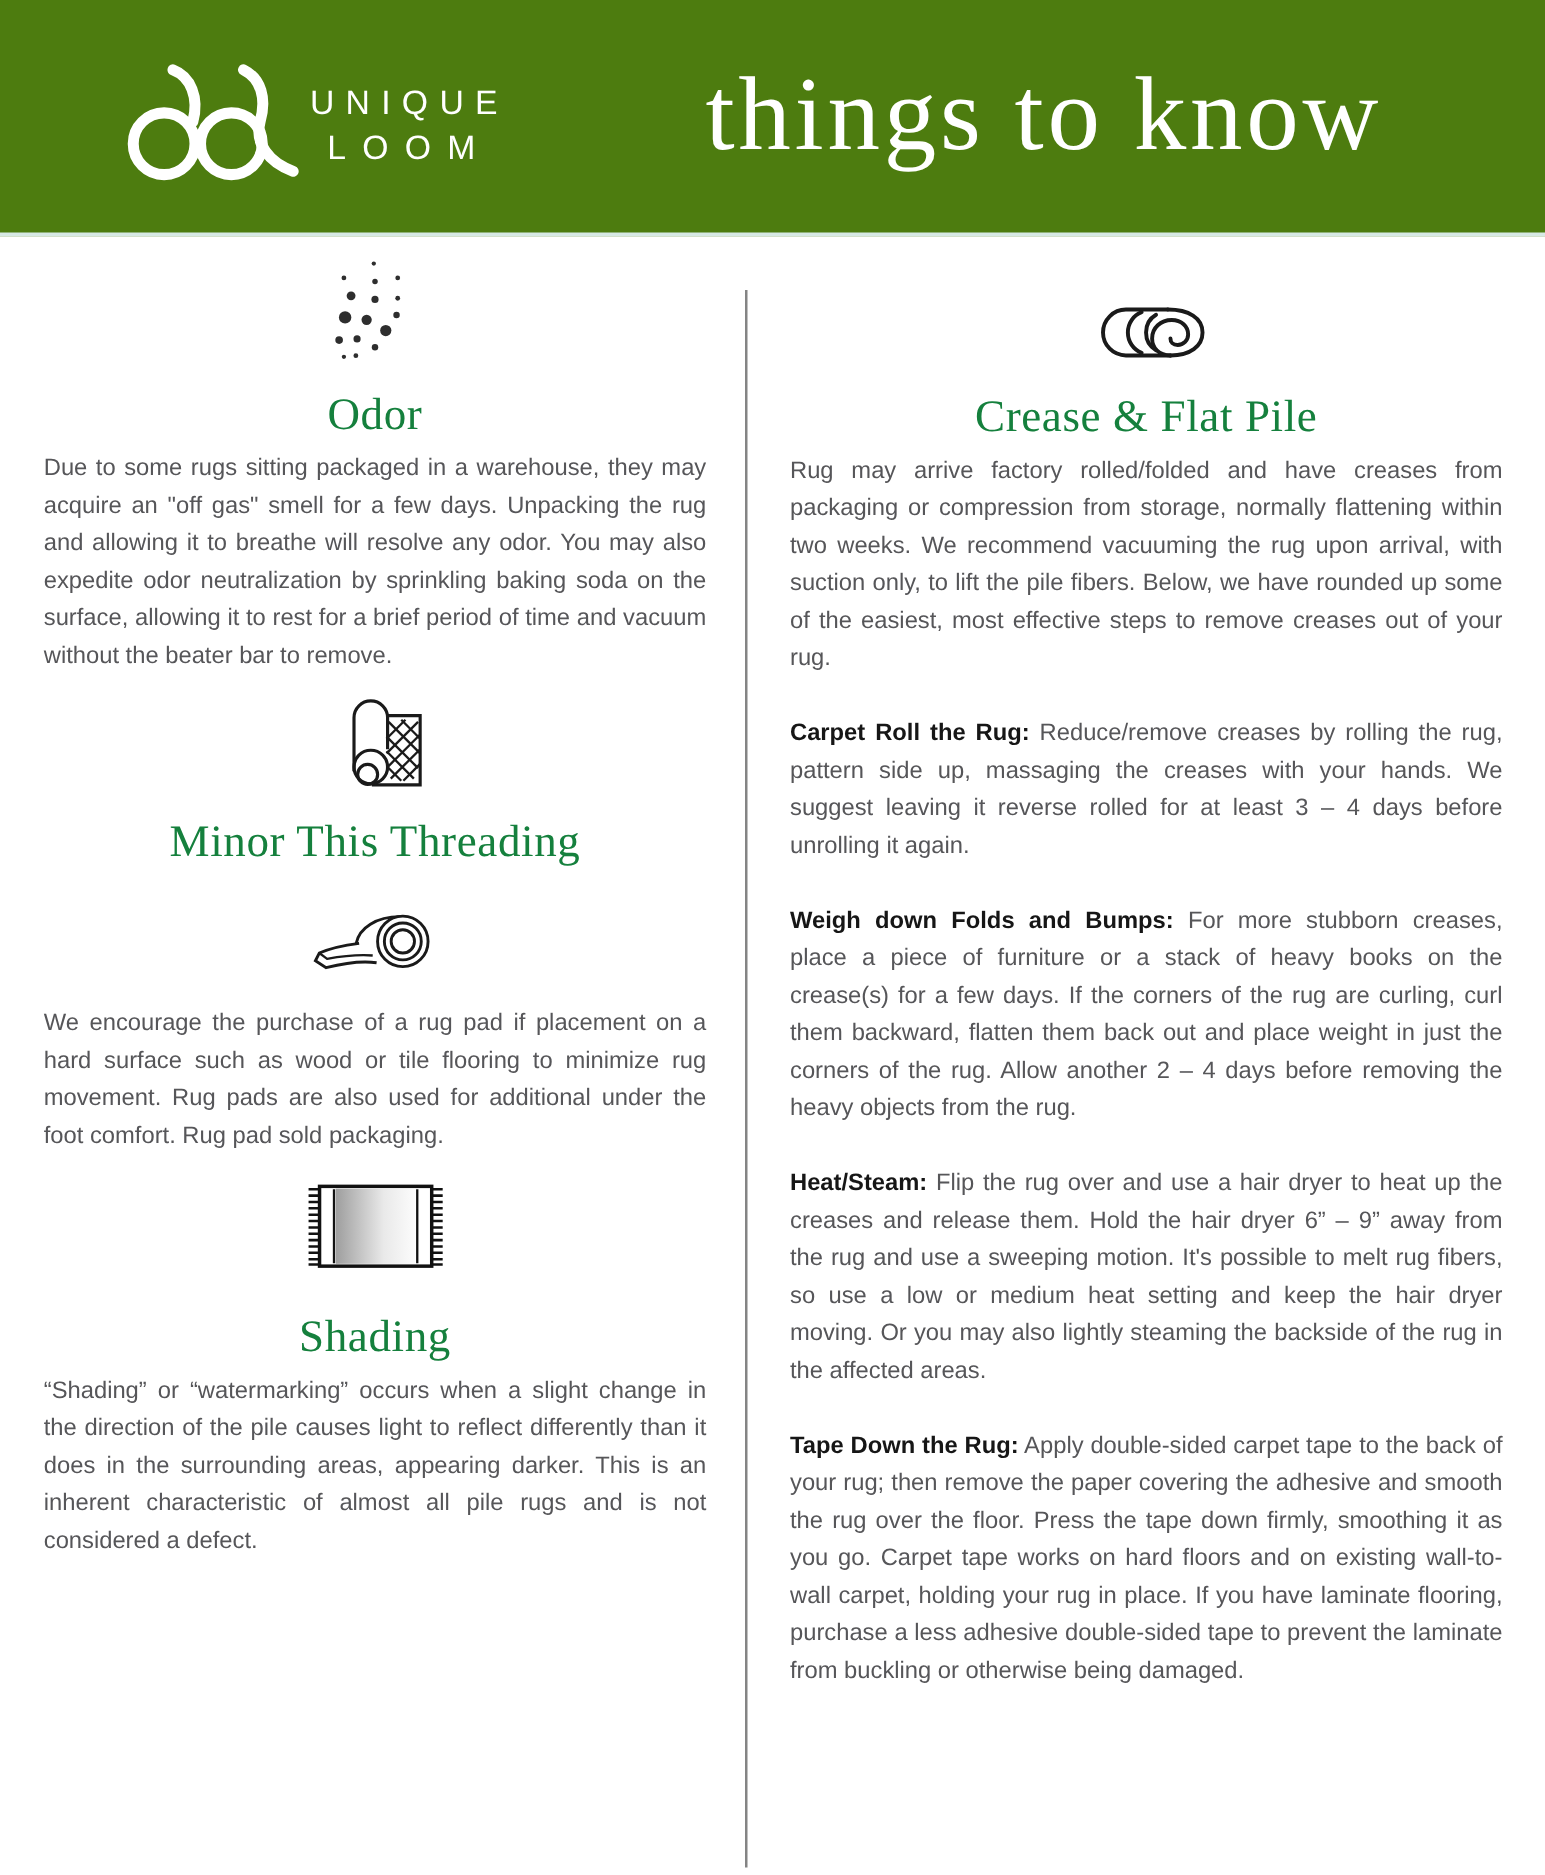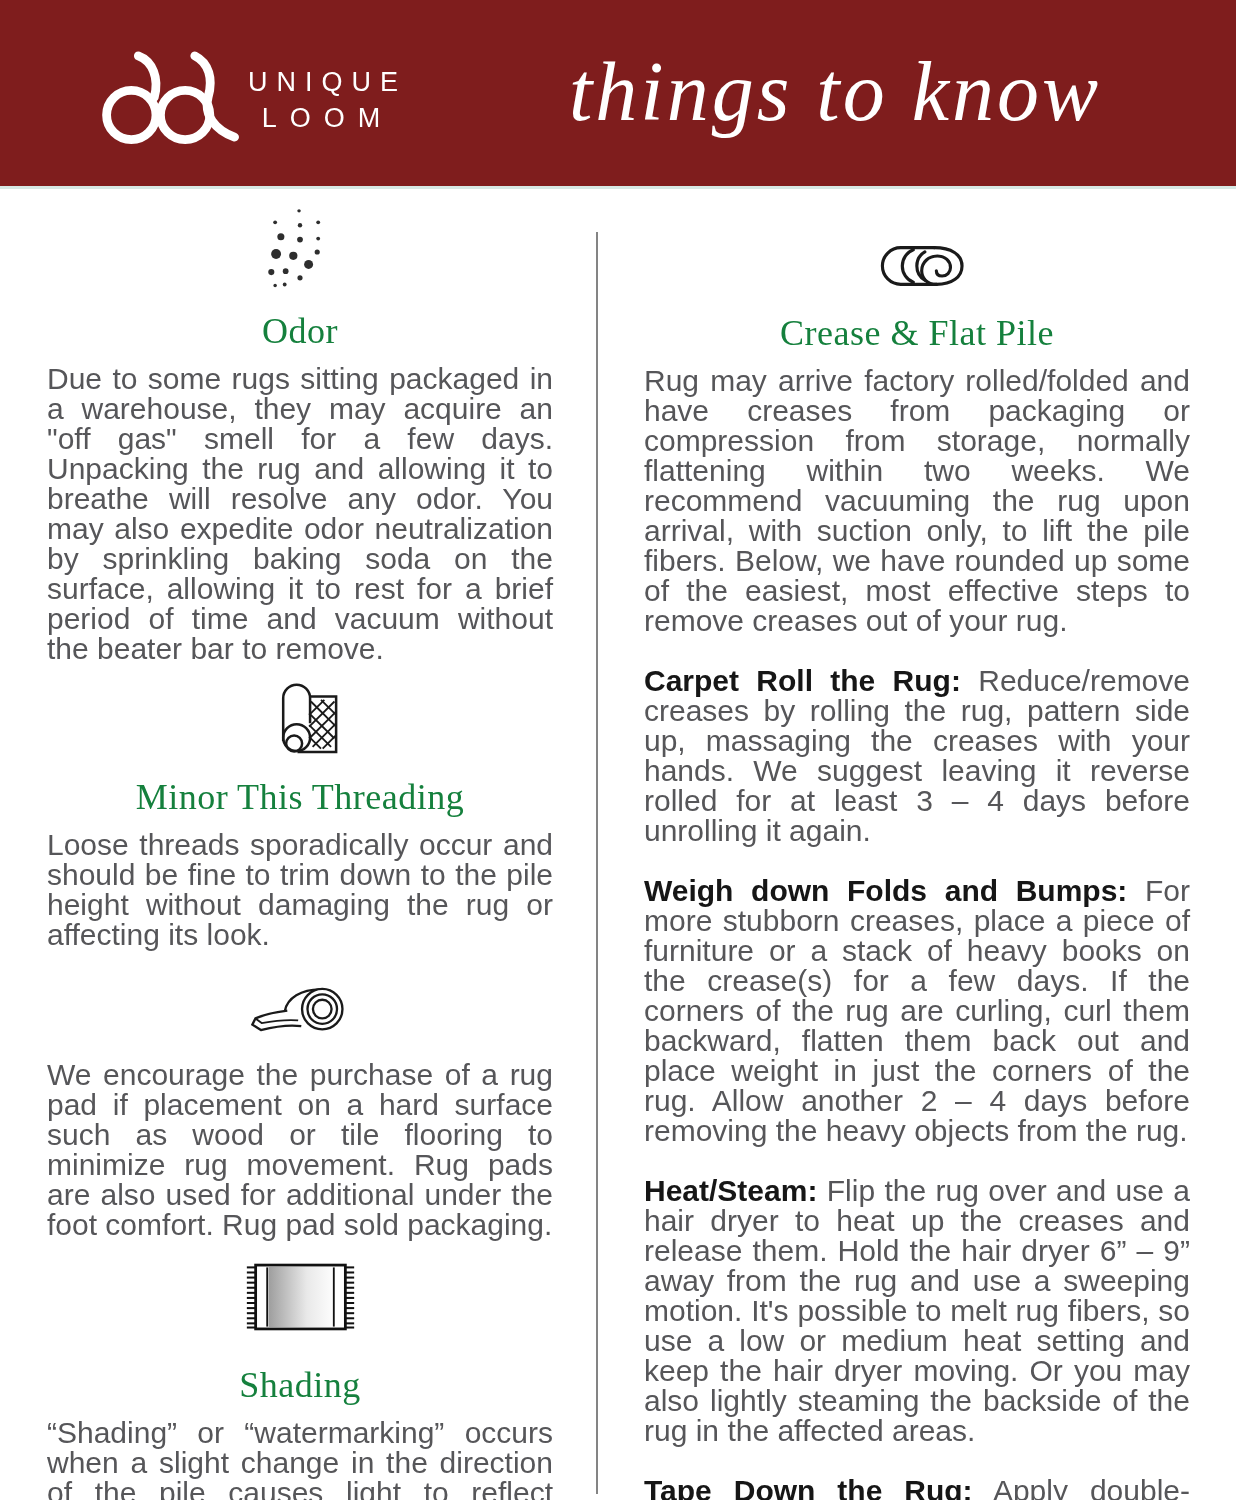--- a/index.html
+++ b/index.html
@@ -3,48 +3,48 @@
 <meta charset="utf-8">
 <style>
   html,body{margin:0;padding:0;background:#ffffff;}
   .page{
     position:relative;width:1236px;height:1500px;background:#ffffff;
     font-family:"Liberation Sans", sans-serif;overflow:hidden;
   }
   
   .header{
     position:absolute;top:0;left:0;width:1236px;height:186px;
-    background:#7f1d1d;border-bottom:3px solid #d7e9e5;
+    background:#4d7c0f;border-bottom:3px solid #d7e9e5;
   }
   .logo{position:absolute;left:96px;top:50px;}
   .brand{
     position:absolute;left:248px;top:64px;color:#ffffff;text-align:center;
     font-size:27px;line-height:36px;font-weight:400;
   }
   .brand .l1{letter-spacing:9px;}
   .brand .l2{letter-spacing:13px;}
   .page-title{
     position:absolute;left:470px;right:36px;top:40px;
     font-family:"Liberation Serif", serif;font-weight:400;
     font-size:84px;line-height:104px;color:#ffffff;letter-spacing:3px;
-    text-align:center;white-space:nowrap;font-style:italic;
+    text-align:center;white-space:nowrap;
   }
   
   .divider{position:absolute;left:596px;top:232px;width:2px;height:1262px;background:#848484;}
   .col{position:absolute;top:200px;}
   .col-left{left:35px;width:530px;}
   .col-right{left:632px;width:570px;}
   .icon-wrap{display:flex;justify-content:center;align-items:flex-end;}
   h2.sec-h{
     font-family:"Liberation Serif", serif;font-weight:400;
     font-size:36px;line-height:42px;color:#15803d;text-align:center;
     margin:0 0 8px 0;letter-spacing:0.5px;
   }
   p.body{
-    font-size:30px;line-height:30px;color:#565659;margin:12px;
+    font-size:19px;line-height:30px;color:#565659;margin:0;
     text-align:justify;
   }
   p.body strong.lead{color:#161616;font-weight:700;}
   p.tip{margin-top:30px;}
   
   .ic-odor{margin:8px auto 14px;height:88px;}
   .ic-thread{margin:14px auto 14px;height:84px;}
   .ic-tape{margin:28px auto 26px;height:56px;}
   .ic-shade{margin:20px auto 30px;height:74px;}
   .ic-crease{margin:44px auto 24px;height:44px;}
@@ -115,21 +115,20 @@
               <path d="M72,84 L88,68"></path>
             <path d="M70,26 L88,44"></path>
               <path d="M58,28 L88,58"></path>
               <path d="M56,42 L86,72"></path>
             <path d="M56,56 L82,82"></path>
               <path d="M56,70 L70,84"></path>
           </g>
         </svg>
       </div>
       <h2 class="sec-h">Minor This Threading</h2>
-      <p class="body">Loose threads sporadically occur and should be fine to trim down to the pile height without damaging the rug or affecting its look.</p>
     </section>
 
     <section>
       <div class="icon-wrap ic-tape">
         <svg width="101" height="56" viewBox="0 0 130 72" fill="none" stroke="#1a1a1a" stroke-width="3">
           <path d="M90,14.5 C66,14.5 48,26 45,42"></path>
           <path d="M48,42 C32,44 16,48 7,52 L3,60 L14,67 C34,62 52,60 66,62" fill="#ffffff"></path>
           <path d="M7,52 L15,58 C34,54.5 48,53.5 62,54.5" stroke-width="2.4"></path>
           <circle cx="93" cy="40" r="26" fill="#ffffff"></circle>
           <circle cx="93" cy="40" r="19" fill="#ffffff"></circle>

